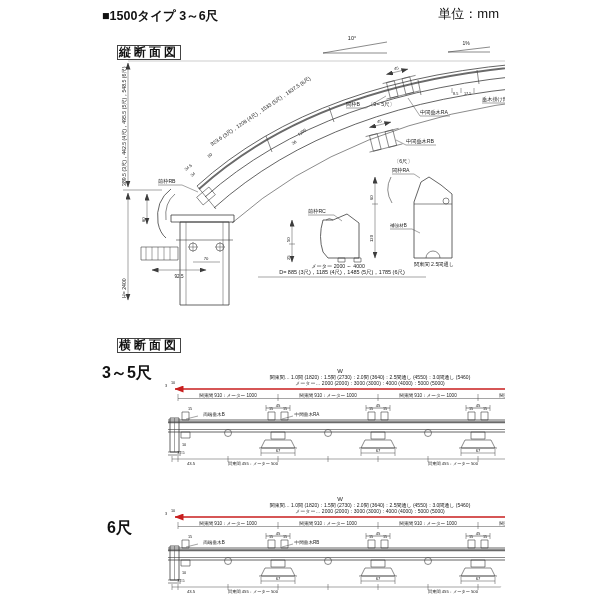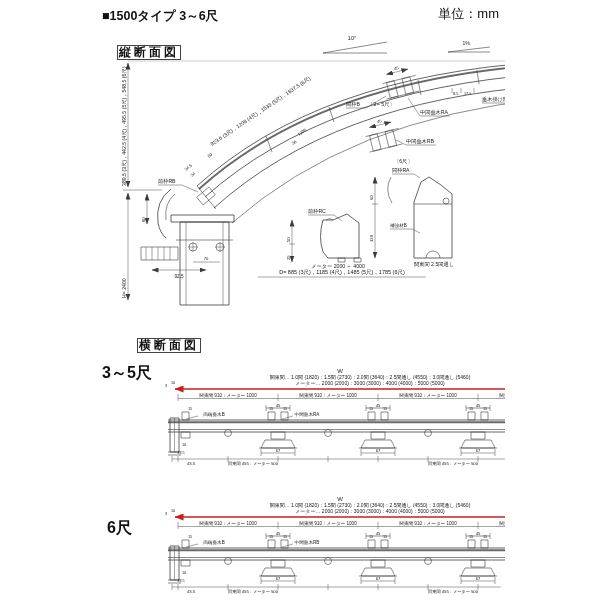--- a/index.html
+++ b/index.html
@@ -4,21 +4,21 @@
 <style>
   html,body{margin:0;padding:0;background:#fff;}
   #stage{position:relative;width:505px;height:600px;background:#ffffff;overflow:hidden;
          font-family:"Liberation Sans",sans-serif;color:#111;border-radius:27px;}
   .ov{position:absolute;white-space:nowrap;}
   #title{left:102px;top:8px;font-size:12.5px;font-weight:bold;}
   #unit{right:6px;top:5px;font-size:13px;}
   .secbox{width:62px;height:13px;border:1px solid #444;font-size:12px;font-weight:600;
           letter-spacing:3px;text-align:center;line-height:13px;}
   #box-v{left:117px;top:45px;}
-  #box-c{left:117px;top:338px;margin-left:20px;}
+  #box-c{left:117px;top:338px;}
   .sub{font-weight:bold;font-size:16px;}
   #sub35{left:102px;top:363px;}
   #sub6{left:107px;top:518px;}
   svg{position:absolute;left:0;top:0;}
   svg *{vector-effect:non-scaling-stroke;}
   .s  {stroke:#3c3c3c;stroke-width:.8;fill:none;}
   .s5 {stroke:#4a4a4a;stroke-width:.5;fill:none;}
   .s6 {stroke:#3c3c3c;stroke-width:.6;fill:none;}
   .s12{stroke:#2f2f2f;stroke-width:1.2;fill:none;}
   .panel{stroke:#6a6a6a;stroke-width:1.9;fill:none;}

